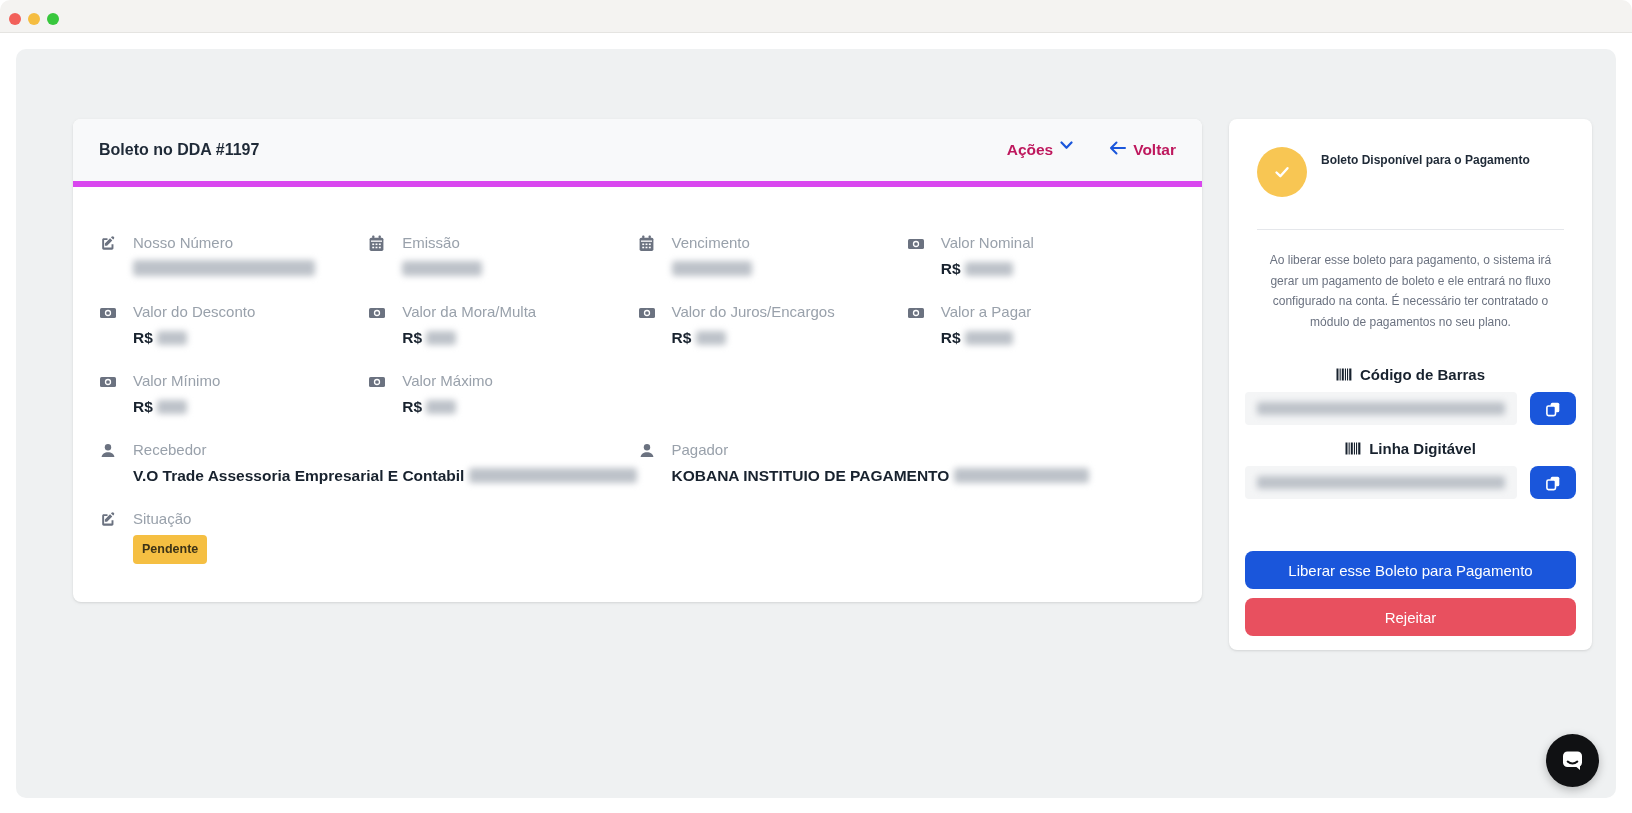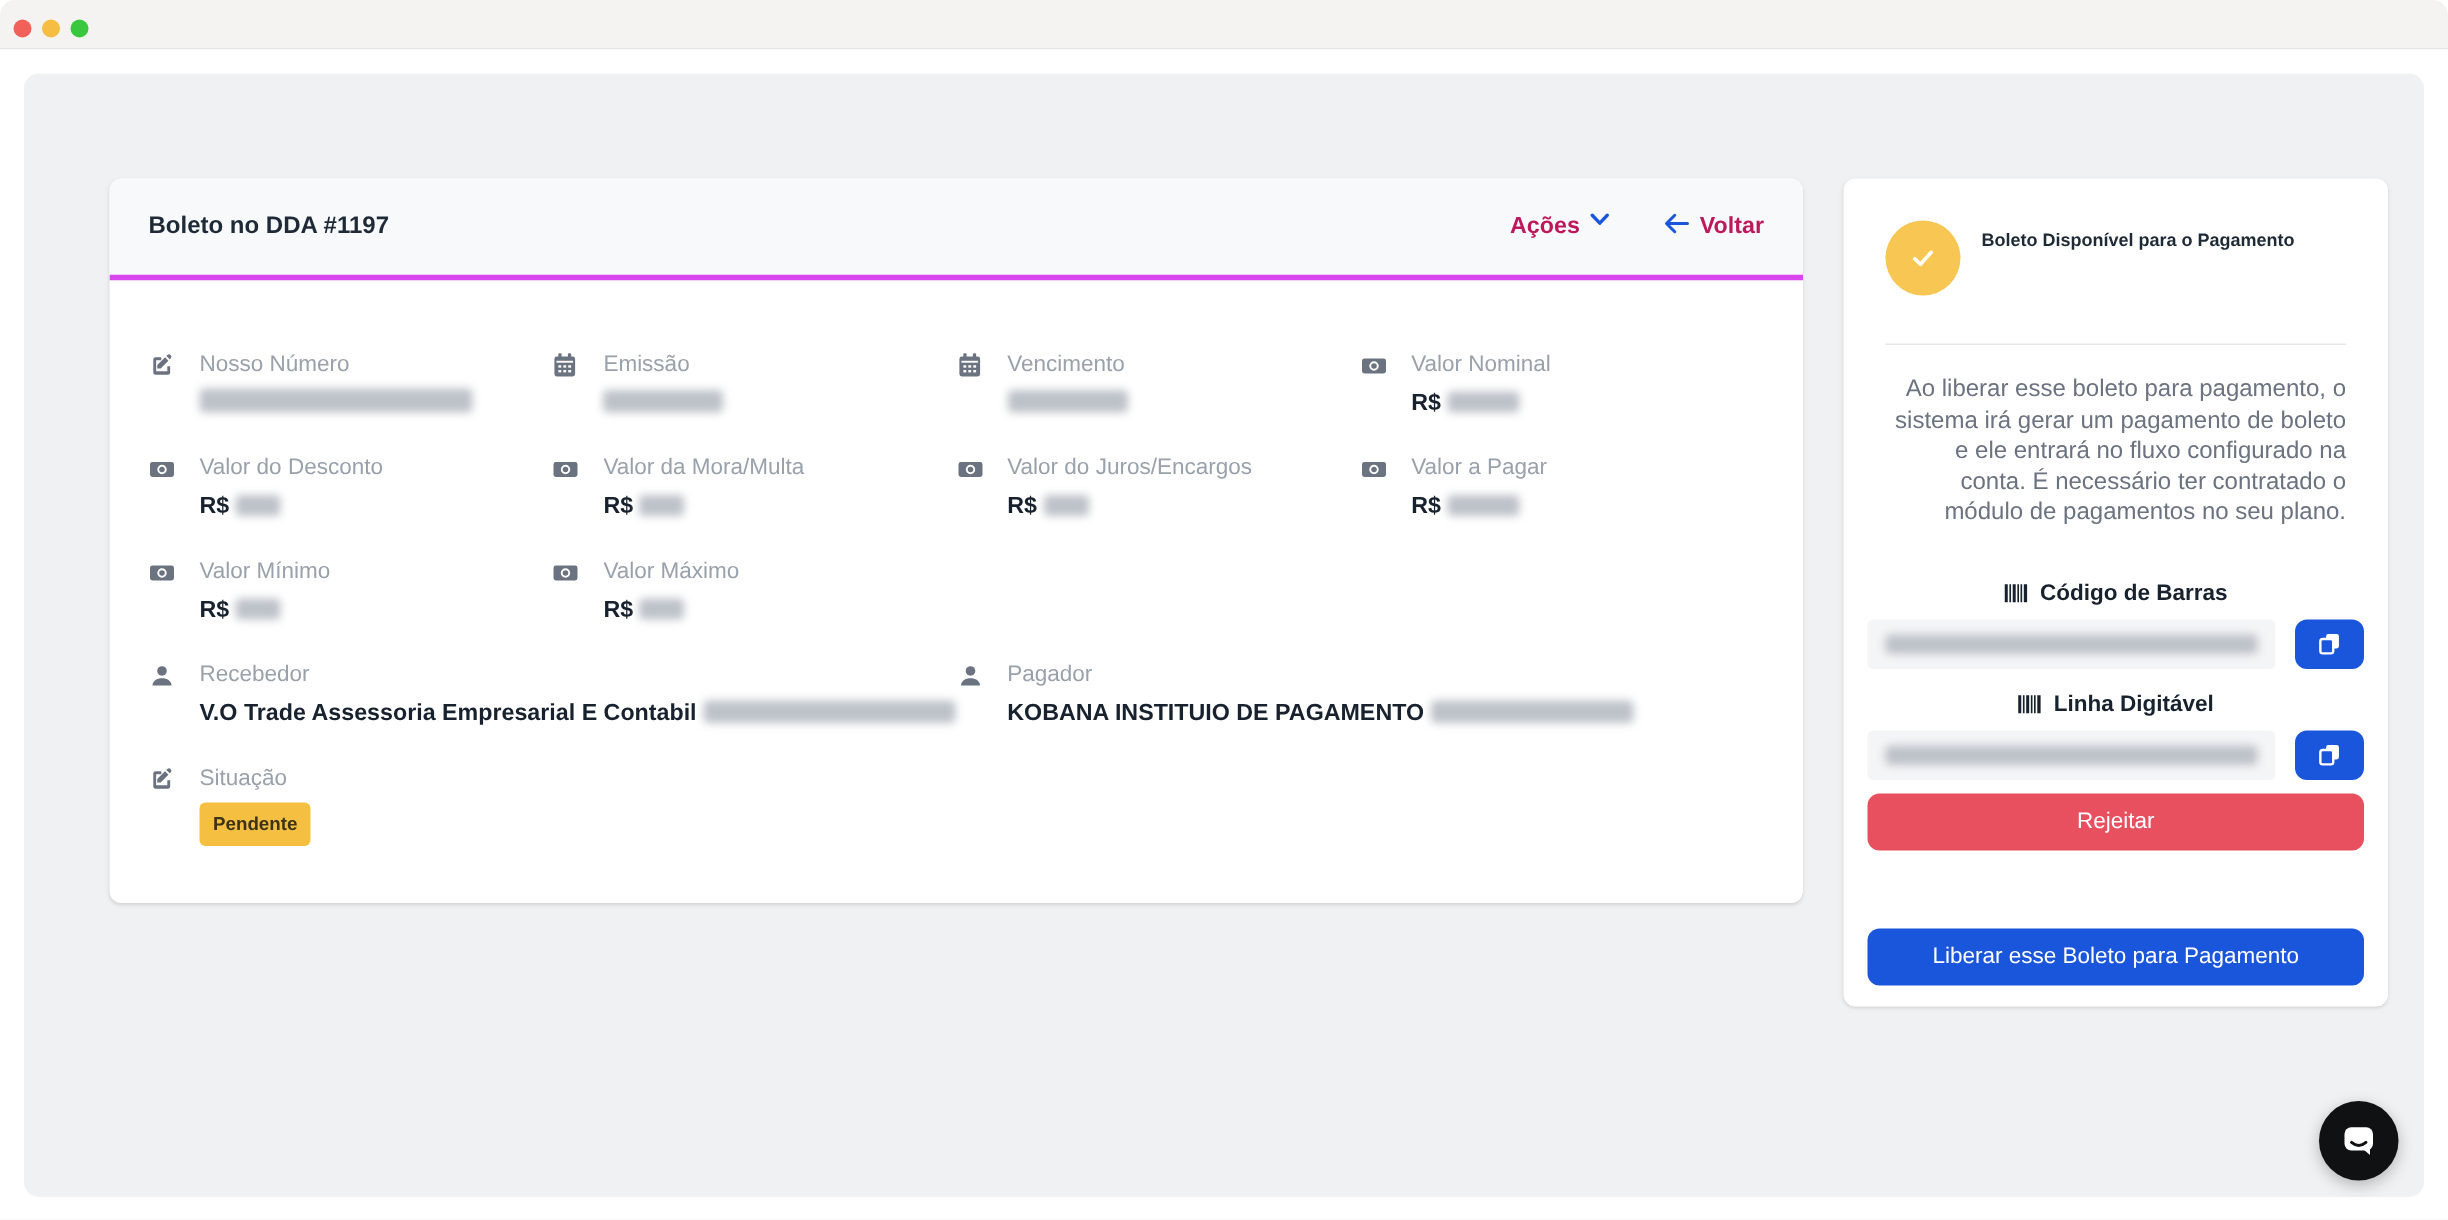--- a/index.html
+++ b/index.html
@@ -31,21 +31,21 @@
   }
 
   
   .boleto-card {
     position: absolute; left: 57px; top: 70px; width: 1129px; height: 483px;
     background: #ffffff; border-radius: 8px;
     box-shadow: 0 1px 2px rgba(0,0,0,.07), 0 1px 4px rgba(0,0,0,.06);
   }
   .card-header {
     height: 68px; display: flex; align-items: center; padding: 0 26px;
-    background: #f8f9fa; border-bottom: 4px solid #d946ef;
+    background: #f8f9fa; border-bottom: 6px solid #d946ef;
     border-radius: 8px 8px 0 0;
   }
   .card-title { font-size: 16px; font-weight: 700; color: #1f2a37; }
   .header-actions { margin-left: auto; display: flex; align-items: center; gap: 36px; }
   .link-btn {
     display: flex; align-items: flex-start; gap: 7px;
     color: #be185d; font-size: 15.5px; font-weight: 600;
     background: none; border: none; cursor: pointer; font-family: inherit;
   }
   .card-body { padding: 47px 26px 0 26px; }
@@ -75,22 +75,22 @@
     box-shadow: 0 1px 2px rgba(0,0,0,.07), 0 1px 4px rgba(0,0,0,.06);
   }
   .status-head { display: flex; align-items: flex-start; gap: 14px; margin: 12px 12px 0 12px; }
   .status-circle {
     width: 50px; height: 50px; border-radius: 50%; background: #f8c653;
     flex: none; display: flex; align-items: center; justify-content: center;
   }
   .status-title { font-size: 12px; font-weight: 700; color: #1f2a37; line-height: 1.3; padding-top: 6px; }
   .divider { border: none; border-top: 1px solid #e5e7eb; margin: 32px 12px 0 12px; }
   .panel-desc {
-    margin: 20px 12px 0 12px; text-align: right;
-    font-size: 16px; color: #6b7280; line-height: 20.5px;
+    margin: 20px 12px 0 12px; text-align: center;
+    font-size: 12px; color: #6b7280; line-height: 20.5px;
   }
   .code-label {
     display: flex; align-items: center; gap: 8px;
     font-size: 15px; font-weight: 700; color: #18222e; justify-content: center;
   }
   .code-label.first { margin-top: 34px; }
   .code-label.second { margin-top: 15px; }
   .code-row { display: flex; gap: 13px; margin-top: 9px; height: 33px; }
   .code-box {
     flex: 1; background: #f4f5f6; border-radius: 4px;
@@ -386,22 +386,22 @@
       <button class="copy-btn">
         <span style="display:flex;">
           <svg width="18" height="18" viewBox="0 0 18 18">
               <rect x="6.7" y="2.7" width="8.6" height="9.6" rx="1.6" fill="#fff"></rect>
               <rect x="2.9" y="6" width="8.6" height="9.6" rx="1.6" fill="#1a56db" stroke="#fff" stroke-width="1.6"></rect>
             </svg>
         </span>
       </button>
     </div>
 
+    <button class="btn btn-release">Liberar esse Boleto para Pagamento</button>
     <button class="btn btn-reject">Rejeitar</button>
-    <button class="btn btn-release">Liberar esse Boleto para Pagamento</button>
   </aside>
 
 </div>
 
 <button class="chat-launcher">
   <span style="display:flex;">
     <svg width="27" height="27" viewBox="0 0 27 27">
         <rect x="4" y="4.5" width="19" height="15.5" rx="4.5" fill="#ffffff"></rect>
         <path d="M8.7 14.6c1.6 1.4 3.2 2 4.8 2s3.2-.6 4.8-2" stroke="#101113" stroke-width="2" fill="none" stroke-linecap="round"></path>
         <path d="M16.5 19.2 L21 23 L21 17.5 Z" fill="#ffffff"></path>

